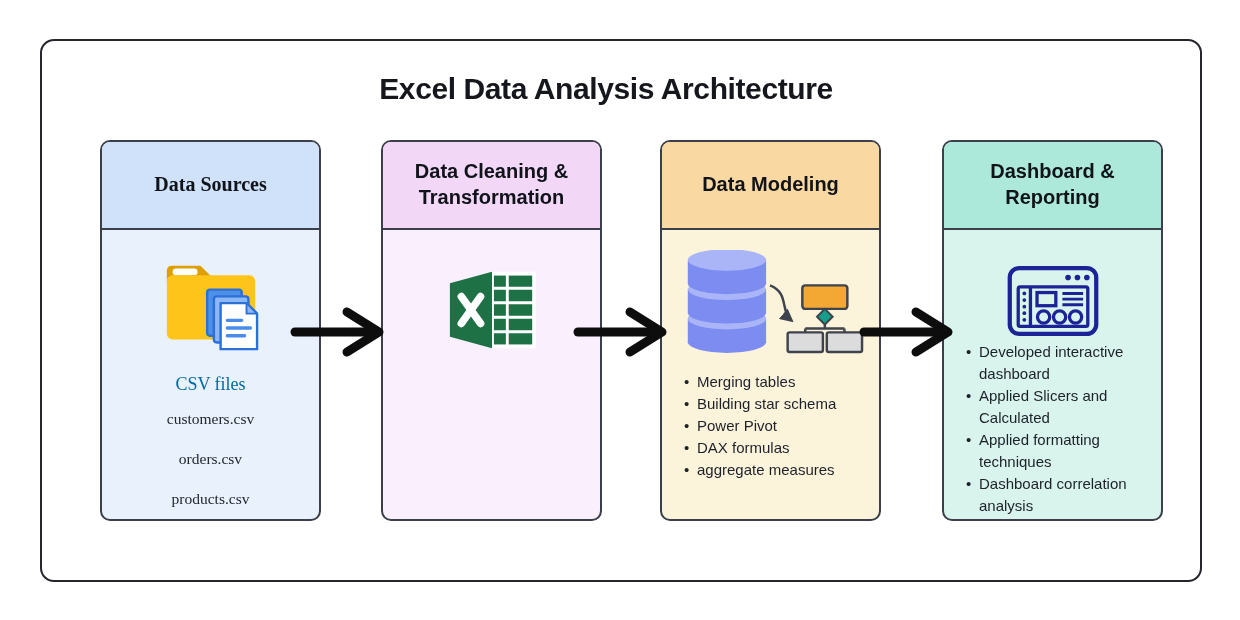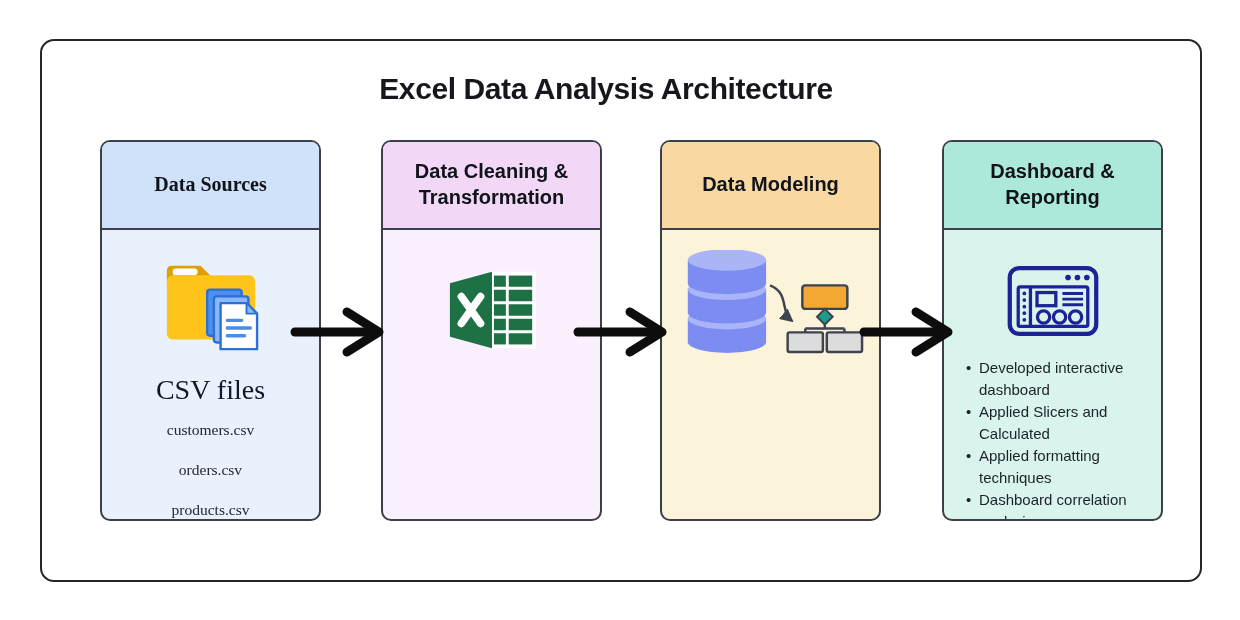--- a/index.html
+++ b/index.html
@@ -30,31 +30,31 @@
     text-align:center; font-size:20px; font-weight:700; line-height:1.28;
     color:#101319; padding:0 12px; box-sizing:border-box;
   }
   .card-body { flex:1; display:flex; flex-direction:column; align-items:center; }
   .icon-wrap { display:flex; align-items:center; justify-content:center; }
   .card-0 .icon-wrap { margin-top:23px; height:104px; }
   .card-1 .icon-wrap { margin-top:32px; height:96px; }
   .card-2 .icon-wrap { margin-top:20px; height:106px; }
   .card-3 .icon-wrap { margin-top:31px; height:80px; }
 
-  .csv-label { margin-top:17px; font-size:28px; color:#0f172a; }
+  .csv-label { margin-top:17px; font-size:18px; color:#0369a1; }
   .file-list { margin-top:15px; display:flex; flex-direction:column; gap:22px;
     font-size:15.5px; color:#23272e; text-align:center; }
 
   ul.bullets {
     margin:0; padding:0 8px 0 21px; list-style:none; align-self:stretch;
     font-size:15px; line-height:1.47; color:#1d212a;
   }
   .card-1 ul.bullets { margin-top:18px; }
   .card-2 ul.bullets { margin-top:15px; }
-  .card-3 ul.bullets { margin-top:16px; }
+  .card-3 ul.bullets { margin-top:0; }
   ul.bullets li { position:relative; padding-left:14px; }
   ul.bullets li::before { content:"\2022"; position:absolute; left:1px; }
 
   .flow-arrow { position:absolute; top:302px; width:100px; height:60px; }
   .flow-arrow path {
     stroke:var(--arrow-black,#0d0d0d); stroke-width:9; fill:none;
     stroke-linecap:round; stroke-linejoin:round;
   }
 
   
@@ -148,20 +148,27 @@
 
           <path class="schema-line" d="M94,36 C114,44 104,62 116,72" marker-end="url(#ah)"></path>
 
           <rect class="fact-box" x="127" y="36" width="46" height="24" rx="3"></rect>
           <path class="schema-line" d="M150,76 V80 M130,80 H170 M130,80 V84 M170,80 V84"></path>
           <polygon class="schema-diamond" points="150,60 158,68 150,76 142,68"></polygon>
           <rect class="dim-box" x="112" y="84" width="36" height="20" rx="2"></rect>
           <rect class="dim-box" x="152" y="84" width="36" height="20" rx="2"></rect>
         </svg>
       </div>
+      <ul class="bullets">
+        <li>Merging tables</li>
+        <li>Building star schema</li>
+        <li>Power Pivot</li>
+        <li>DAX formulas</li>
+        <li>aggregate measures</li>
+      </ul>
     </div>
   </div>
 
   <div class="card card-3" style="left: 942px; --hdr: #ace9db; --bod: #d8f4ec;">
     <div class="card-header">Dashboard &amp; Reporting</div>
     <div class="card-body">
       <div class="icon-wrap">
         <svg viewBox="0 0 100 78" width="94" height="74" aria-hidden="true">
           <rect class="dash-stroke" x="4" y="4" width="92" height="70" rx="10" stroke-width="4.5"></rect>
           <circle class="dash-fill" cx="66" cy="14" r="3"></circle>

